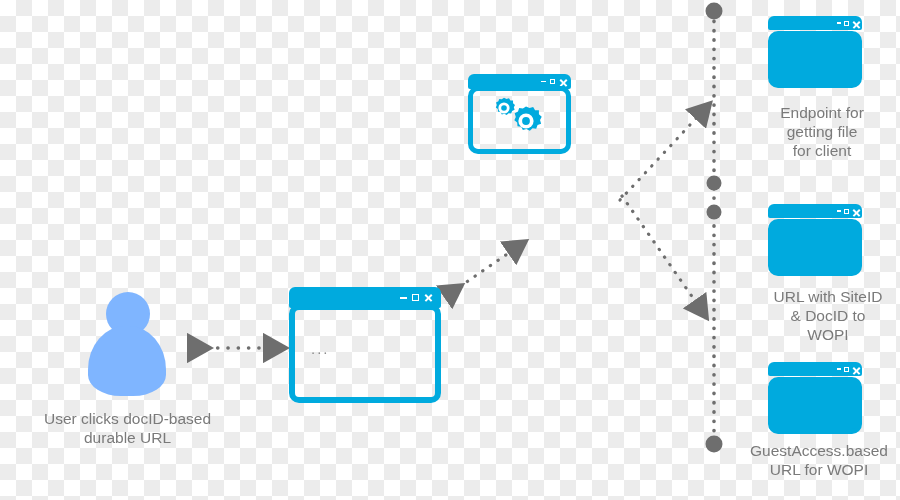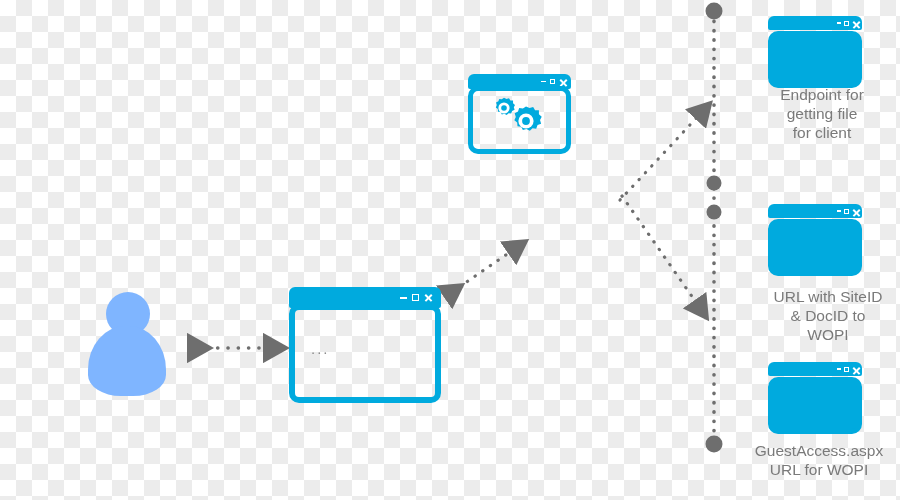--- a/index.html
+++ b/index.html
@@ -100,20 +100,22 @@
       <circle cx="714" cy="183" r="7.5" fill="#6e6e6e"></circle>
       <circle cx="714" cy="212" r="7.5" fill="#6e6e6e"></circle>
       <circle cx="714" cy="444" r="8.5" fill="#6e6e6e"></circle>
     </g>
   </svg>
 
   <div class="user node" style="left:88px;top:292px;width:78px;height:104px;">
     <div class="head" style="left:18px;top:0;width:44px;height:44px;"></div>
     <div class="torso" style="left:0;top:34px;width:78px;height:70px;"></div>
   </div>
+  <div class="caption" style="left:10px;top:410px;width:235px;">User clicks docID-based
+durable URL</div>
 
   <div class="win node" style="left:289px;top:287px;width:152px;height:116px;">
     <div class="bar" style="width:152px;height:21px;">
       <div class="ctrls">
         <i class="c-min"></i>
         <i class="c-max"></i>
         <i class="c-close"></i>
       </div>
     </div>
     <div class="body" style="top:17px;width:152px;height:99px;"></div>
@@ -157,21 +159,21 @@
   <div class="win solid node" style="left:768px;top:16px;width:94px;height:72px;">
     <div class="bar" style="width:94px;height:14px;">
       <div class="ctrls" style="gap:3px;margin-right:5px;">
         <i class="c-min" style="width:4px;height:1.4px;"></i>
         <i class="c-max" style="width:5px;height:5px;border-width:1.2px;"></i>
         <i class="c-close" style="width:5.5px;height:5.5px;"></i>
       </div>
     </div>
     <div class="body" style="top:15px;width:94px;height:57px;"></div>
   </div>
-  <div class="caption" style="left:752px;top:86px;width:140px;">Endpoint for
+  <div class="caption" style="left:752px;top:104px;width:140px;">Endpoint for
 getting file
 for client</div>
 
   <div class="win solid node" style="left:768px;top:204px;width:94px;height:72px;">
     <div class="bar" style="width:94px;height:14px;">
       <div class="ctrls" style="gap:3px;margin-right:5px;">
         <i class="c-min" style="width:4px;height:1.4px;"></i>
         <i class="c-max" style="width:5px;height:5px;border-width:1.2px;"></i>
         <i class="c-close" style="width:5.5px;height:5.5px;"></i>
       </div>
@@ -185,16 +187,16 @@
   <div class="win solid node" style="left:768px;top:362px;width:94px;height:72px;">
     <div class="bar" style="width:94px;height:14px;">
       <div class="ctrls" style="gap:3px;margin-right:5px;">
         <i class="c-min" style="width:4px;height:1.4px;"></i>
         <i class="c-max" style="width:5px;height:5px;border-width:1.2px;"></i>
         <i class="c-close" style="width:5.5px;height:5.5px;"></i>
       </div>
     </div>
     <div class="body" style="top:15px;width:94px;height:57px;"></div>
   </div>
-  <div class="caption" style="left:744px;top:442px;width:150px;">GuestAccess.aspx
+  <div class="caption" style="left:744px;top:442px;width:150px;">GuestAccess.based
 URL for WOPI</div>
 
 </div>
 
 </body></html>

